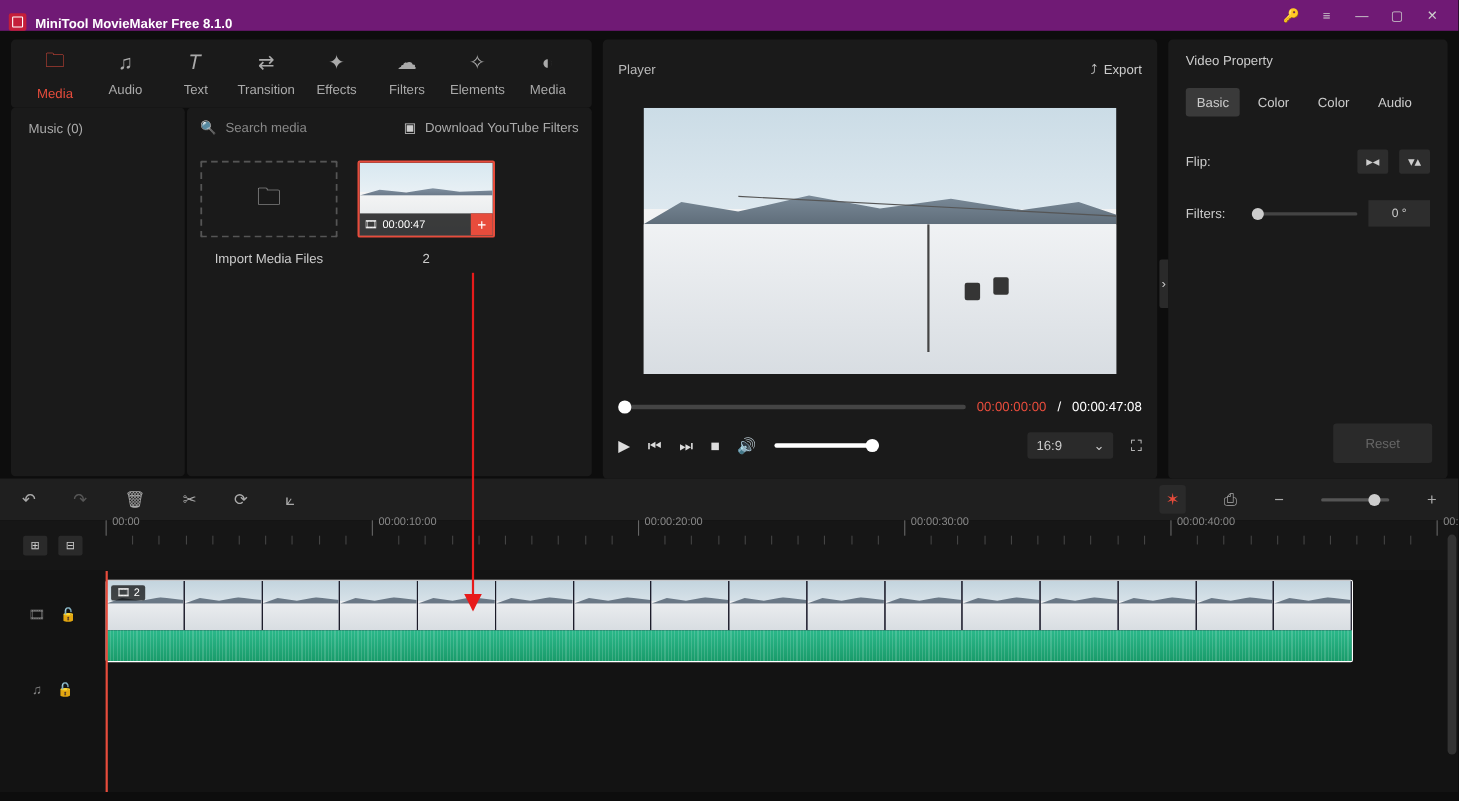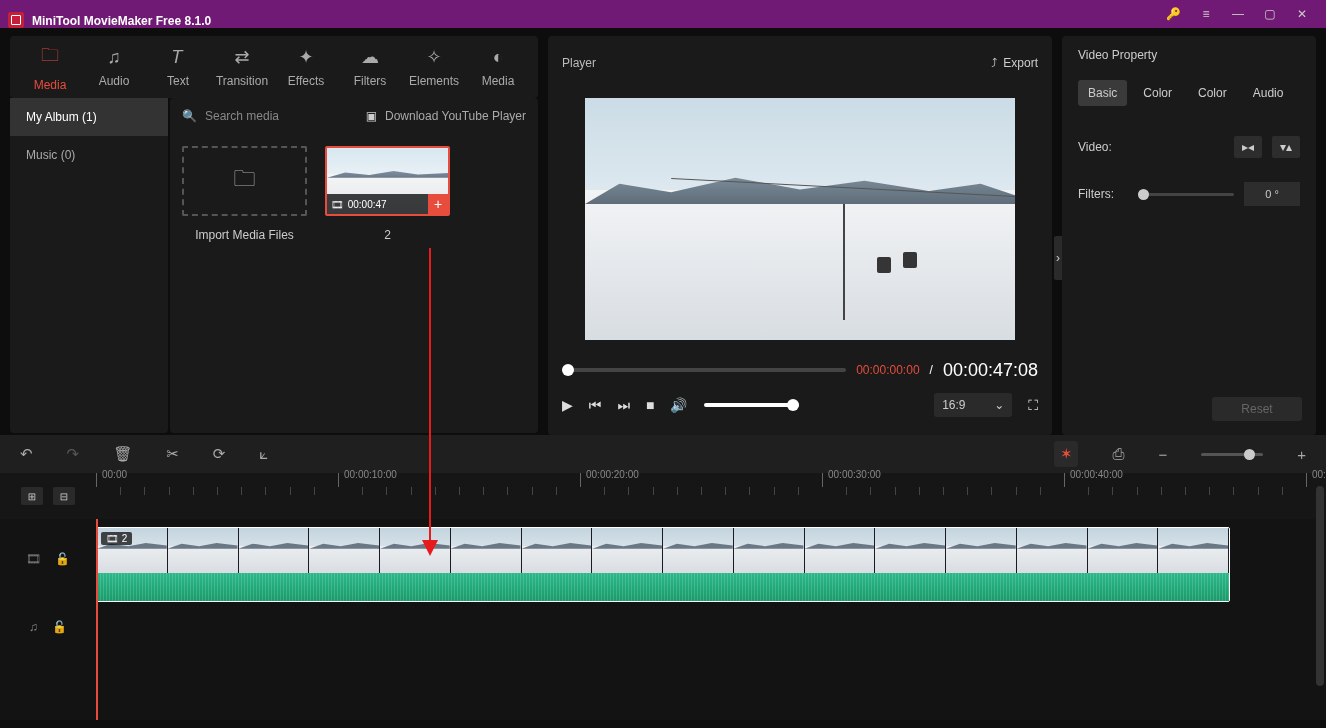--- a/index.html
+++ b/index.html
@@ -43,38 +43,38 @@
 .pv-sky{position:absolute;inset:0;background:linear-gradient(#cbdce6 0%,#dde8ef 38%,#f2f3f4 38%,#e4e8eb 100%)}
 .pv-mt{position:absolute;left:0;right:0;top:32%;height:12%;background:linear-gradient(#7d8d9b,#5f6d7a);clip-path:polygon(0 100%,8% 30%,20% 60%,35% 10%,50% 50%,65% 20%,80% 55%,92% 30%,100% 70%,100% 100%)}
 .pv-snow{position:absolute;left:0;right:0;top:44%;bottom:0;background:linear-gradient(#f0f2f4,#d8dde2)}
 .pole{position:absolute;left:60%;top:44%;width:2px;height:48%;background:#444}
 .wire{position:absolute;top:37%;left:20%;right:0;height:1px;background:#555;transform:rotate(3deg)}
 .car{position:absolute;width:14px;height:16px;background:#353535;border-radius:2px}
 .seek{display:flex;align-items:center;gap:10px;height:22px}
 .seekbar{flex:1;height:4px;background:#444;position:relative;border-radius:2px}
 .seekbar .dot{position:absolute;left:0;top:-4px;width:12px;height:12px;background:#fff;border-radius:50%}
 .tcur{color:#e74c3c;font-size:12px}
-.ttot{color:#fff;font-size:18px}
+.ttot{color:#fff;font-size:12px}
 .pctrls{display:flex;align-items:center;height:36px;gap:16px;margin-top:6px}
 .pctrls .btn{color:#ddd;cursor:pointer;font-size:14px}
 .vol{flex:1;height:4px;background:#fff;max-width:95px;border-radius:2px;position:relative}
 .vol .dot{position:absolute;right:0;top:-4px;width:12px;height:12px;background:#fff;border-radius:50%}
 .ratio{width:78px;height:24px;background:#2a2a2a;display:flex;align-items:center;justify-content:space-between;padding:0 8px;border-radius:3px;margin-left:auto}
 .props{width:254px;background:#1a1a1a;border-radius:4px;padding:12px 16px;display:flex;flex-direction:column;position:relative}
 .props .pt{color:#ccc;margin-bottom:18px}
 .ptabs{display:flex;gap:6px;margin-bottom:30px}
 .ptab{padding:6px 10px;color:#ccc;cursor:pointer;border-radius:3px}
 .ptab.active{background:#3a3a3a}
 .prow{display:flex;align-items:center;margin-bottom:24px;gap:10px}
 .prow .lbl{width:50px;color:#ccc}
 .flipbtn{width:28px;height:22px;background:#2d2d2d;display:flex;align-items:center;justify-content:center;cursor:pointer;border-radius:2px}
 .slider{flex:1;height:3px;background:#444;position:relative;border-radius:2px;cursor:pointer}
 .slider .kn{position:absolute;top:-4px;width:11px;height:11px;background:#ccc;border-radius:50%}
 .valbox{width:56px;height:24px;background:#2d2d2d;display:flex;align-items:center;justify-content:center;font-size:11px}
-.reset{position:absolute;bottom:14px;right:14px;width:90px;height:24px;background:#2a2a2a;display:flex;align-items:center;justify-content:center;color:#666;border-radius:3px;cursor:pointer}
+.reset{position:absolute;bottom:14px;right:14px;width:90px;height:36px;background:#2a2a2a;display:flex;align-items:center;justify-content:center;color:#666;border-radius:3px;cursor:pointer}
 .expand{position:absolute;left:-8px;top:50%;width:8px;height:44px;background:#2a2a2a;display:flex;align-items:center;justify-content:center;cursor:pointer;border-radius:2px 0 0 2px}
 .timeline{height:285px;display:flex;flex-direction:column}
 .tltools{height:38px;background:#1f1f1f;display:flex;align-items:center;padding:0 20px;gap:34px}
 .tltools .tool{color:#aaa;cursor:pointer;font-size:15px}
 .tltools .spacer{flex:1}
 .zoombar{width:62px;height:3px;background:#555;position:relative;border-radius:2px}
 .zoombar .zkn{position:absolute;right:8px;top:-4px;width:11px;height:11px;background:#ccc;border-radius:50%}
 .ruler{height:46px;background:#161616;position:relative;display:flex}
 .ruler-ctrl{width:96px;display:flex;align-items:center;justify-content:center;gap:10px}
 .ruler-ctrl .rc{width:22px;height:18px;background:#2a2a2a;border-radius:2px;display:flex;align-items:center;justify-content:center;font-size:10px;cursor:pointer}
@@ -146,29 +146,28 @@
           <span class="ico">✧</span>
           <span>Elements</span>
         </div>
       <div class="tab">
           <span class="ico">◐</span>
           <span>Media</span>
         </div>
     </div>
     <div class="subrow">
       <div class="albums">
-        <div class="album-item active">My Album (1)</div>
         <div class="album-item">Music (0)</div>
       </div>
       <div class="mediapane">
         <div class="mediahdr">
           <span class="search-ico">🔍</span>
           <span class="search-txt">Search media</span>
           <span>▣</span>
-          <span class="dl">Download YouTube Player</span>
+          <span class="dl">Download YouTube Filters</span>
         </div>
         <div class="mediagrid">
           <div class="mcard">
             <div class="importbox">
                 <span style="font-size:22px">🗀</span>
               </div>
             <div class="lbl">Import Media Files</div>
           </div>
           <div class="mcard">
             <div class="thumb">
@@ -233,21 +232,21 @@
   <div class="props">
     <div class="expand">›</div>
     <div class="pt">Video Property</div>
     <div class="ptabs">
       <div class="ptab active">Basic</div>
       <div class="ptab">Color</div>
       <div class="ptab">Color</div>
       <div class="ptab">Audio</div>
     </div>
     <div class="prow">
-      <div class="lbl">Video:</div>
+      <div class="lbl">Flip:</div>
       <div style="flex:1"></div>
       <div class="flipbtn">▸◂</div>
       <div class="flipbtn">▾▴</div>
     </div>
     <div class="prow">
       <div class="lbl">Filters:</div>
       <div class="slider">
           <div class="kn" style="left:0"></div>
         </div>
       <div class="valbox">0 °</div>

